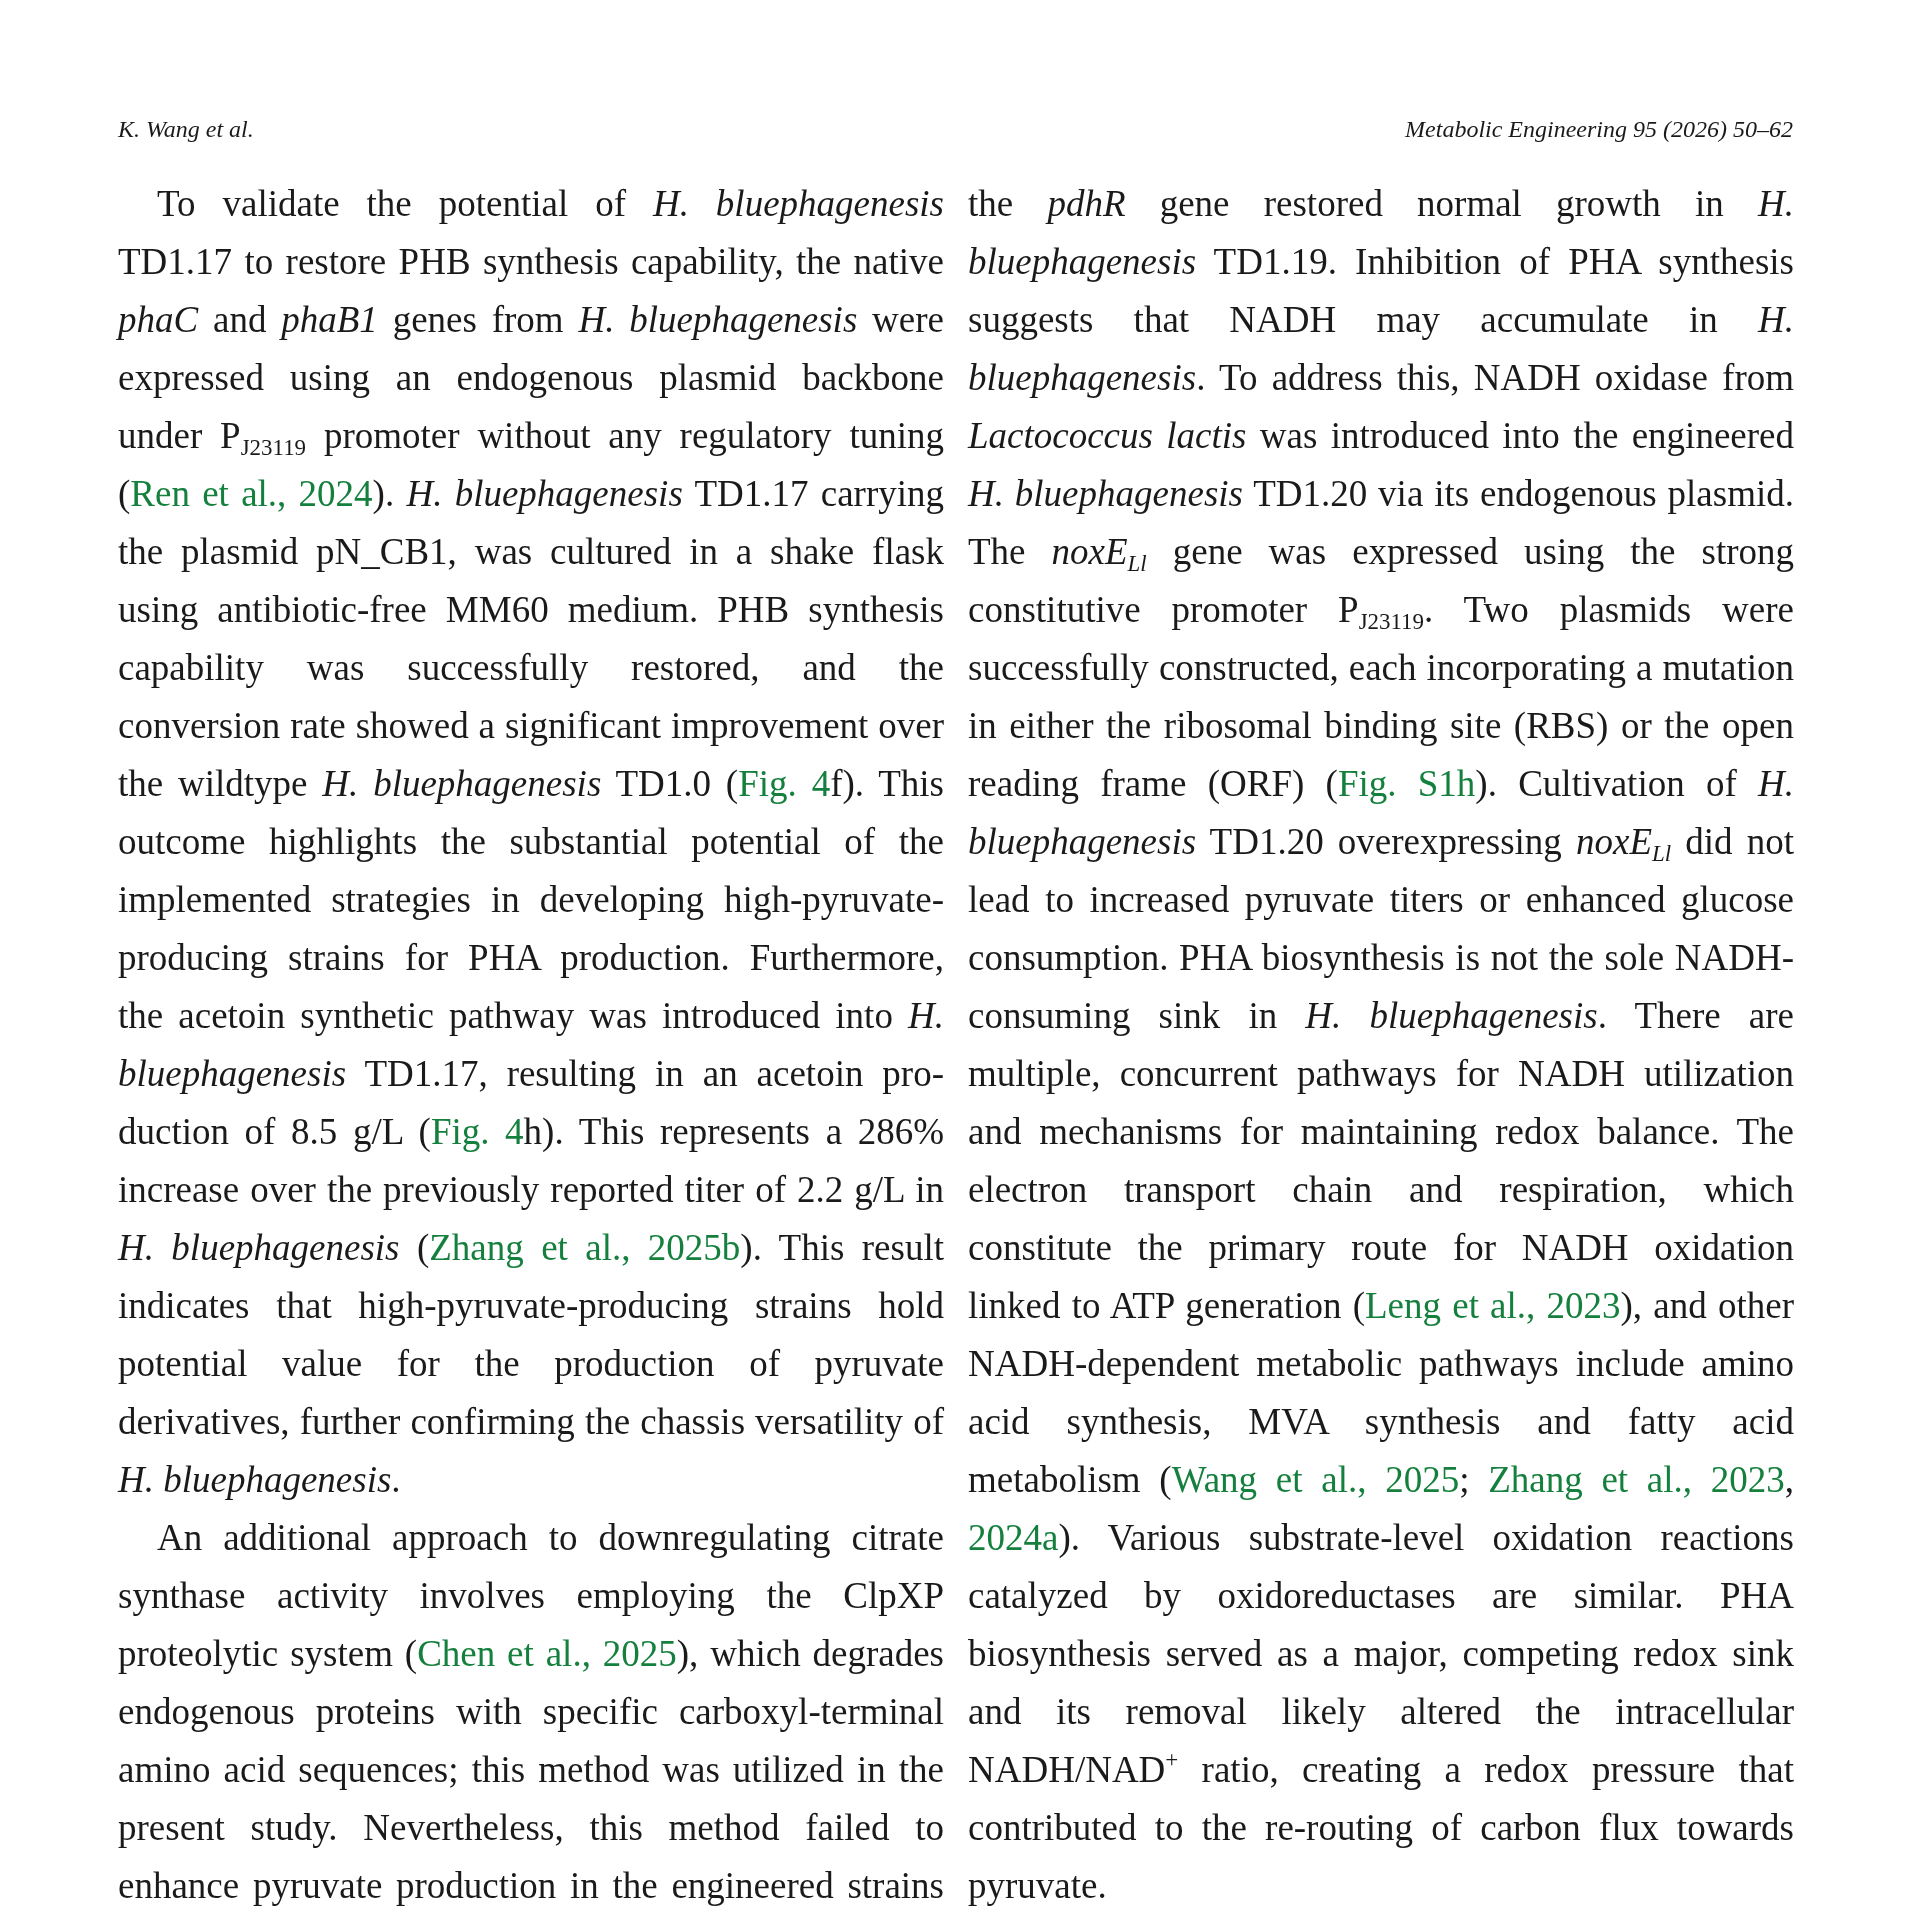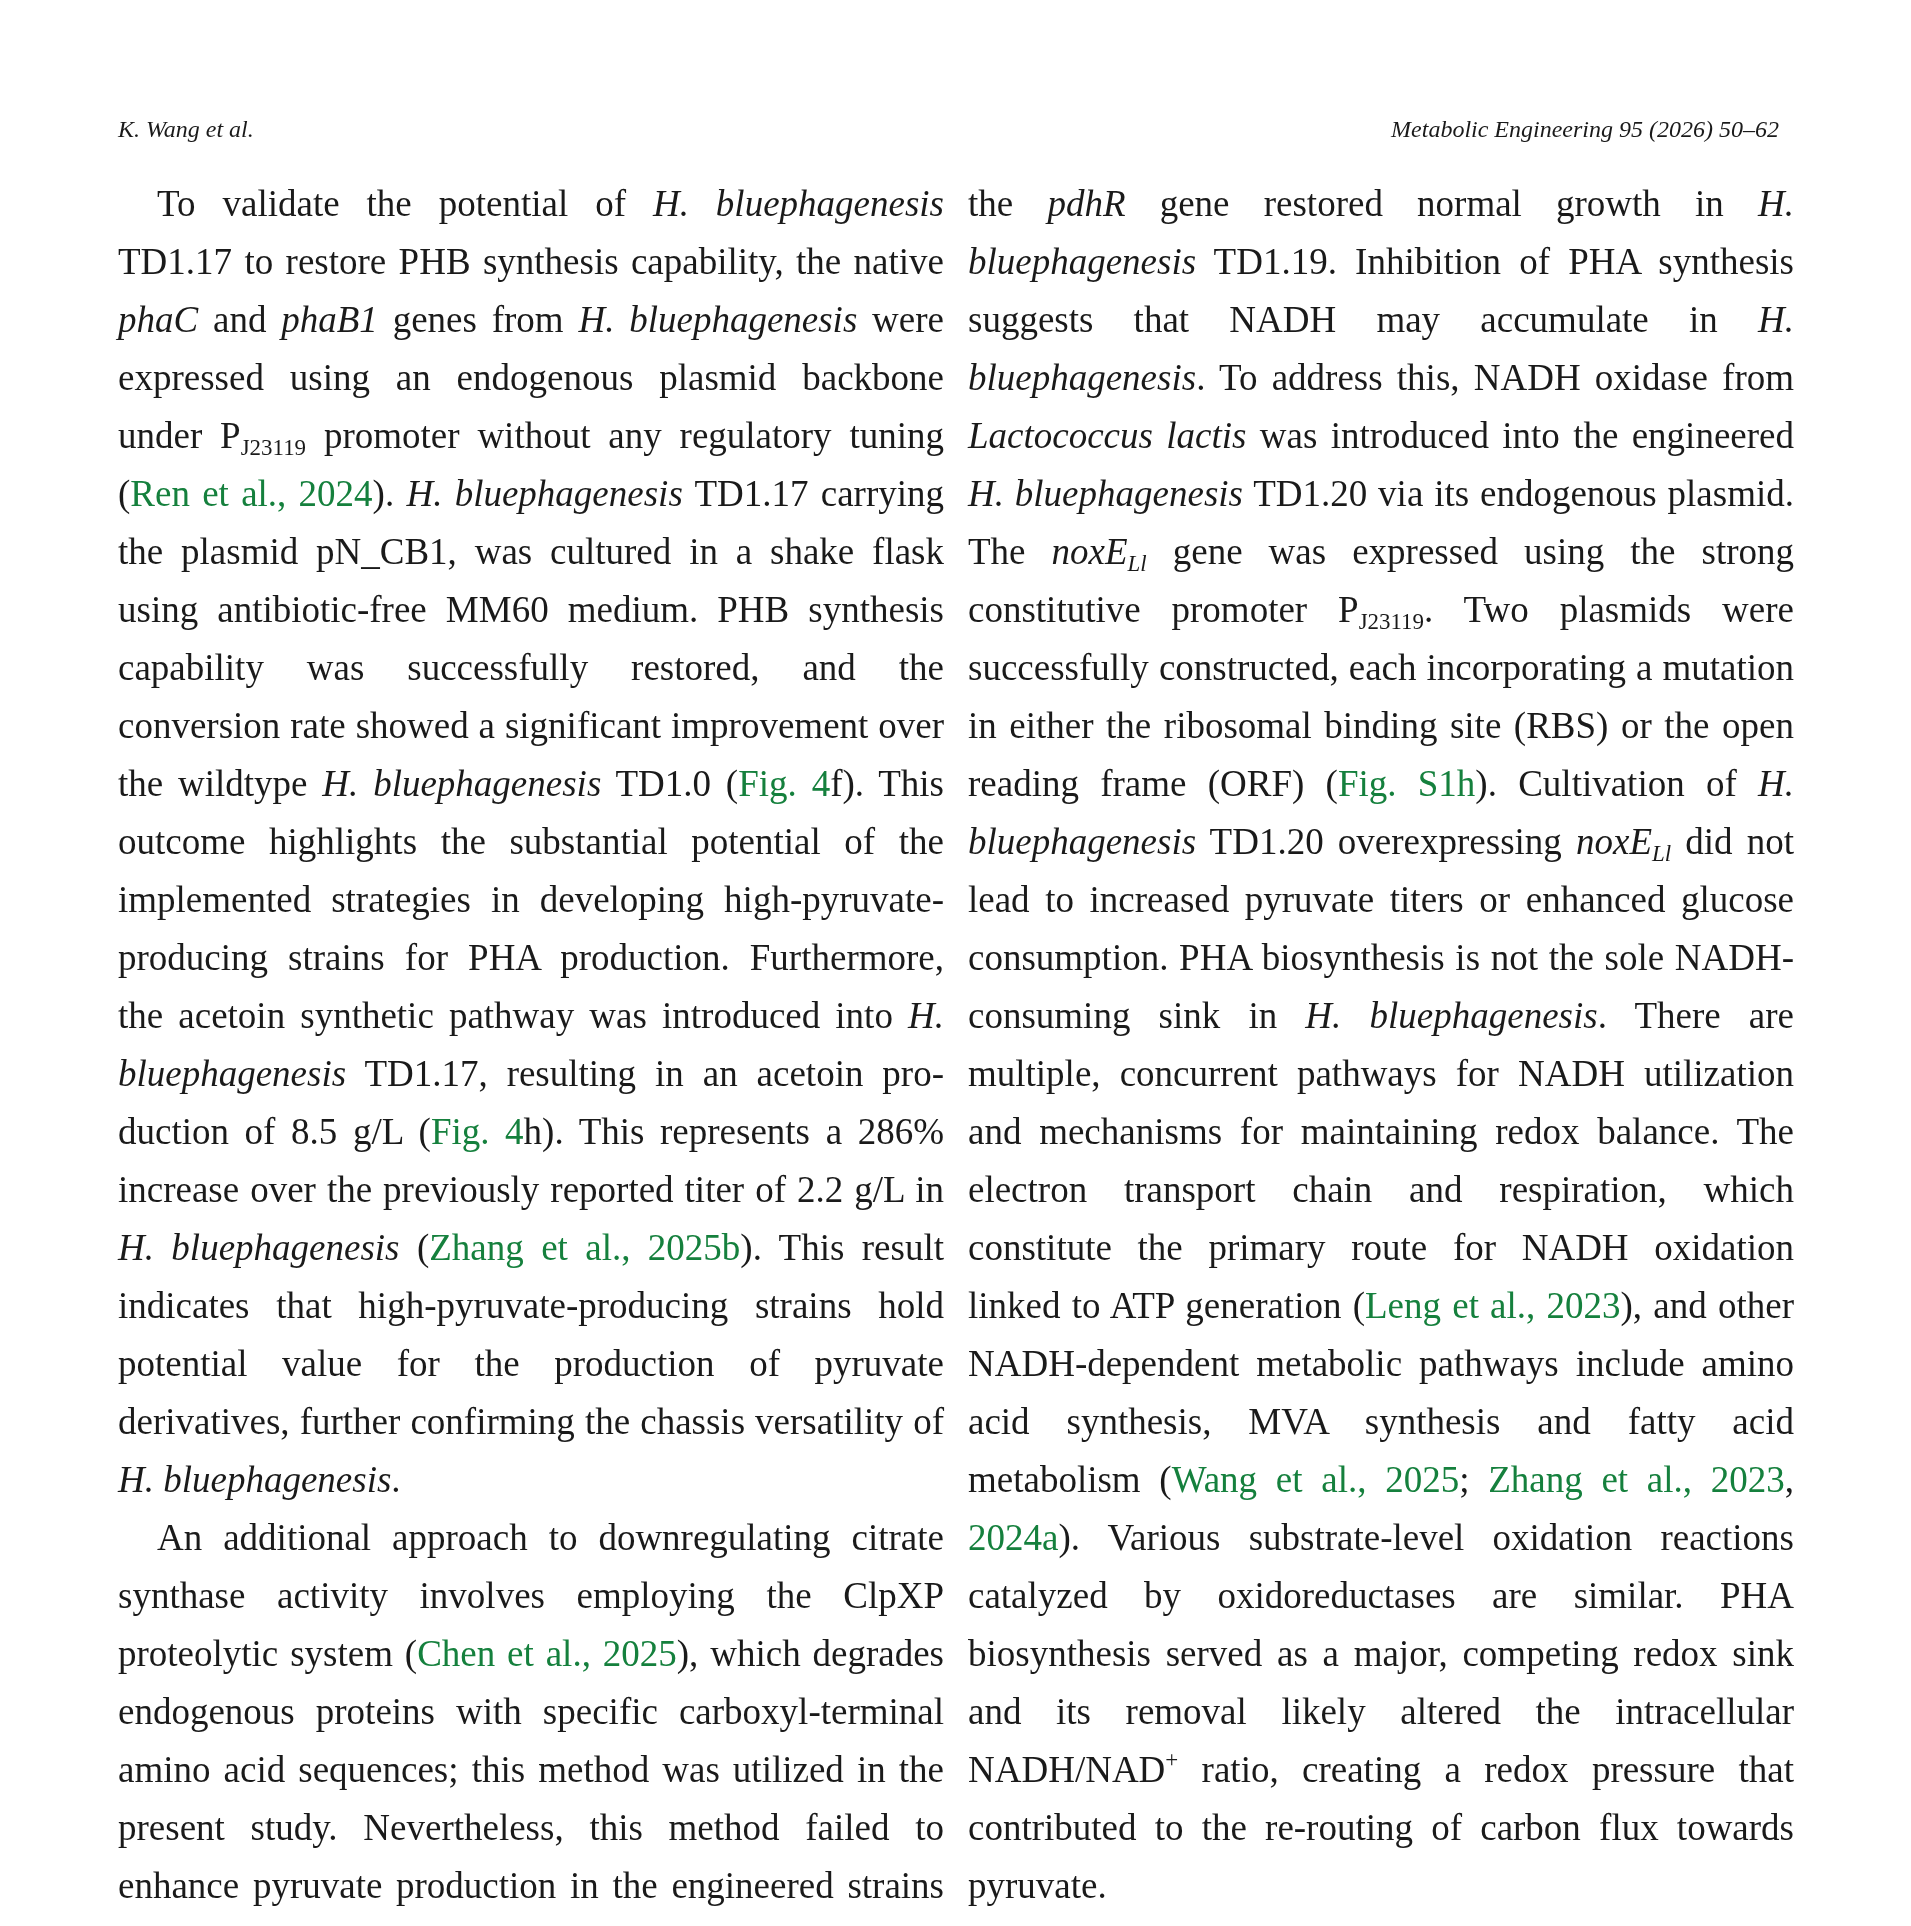--- a/index.html
+++ b/index.html
@@ -1,21 +1,21 @@
 <!DOCTYPE html>
 <html style="font-size:6.2px"><head>
 <meta charset="utf-8">
 <style>
   html, body { margin: 0; padding: 0; background: #ffffff; }
   body { width: 1911px; height: 2548px; position: relative; overflow: hidden;
          font-family: "Liberation Serif", "DejaVu Serif", serif; color: #1a1a1a; }
   .running-header { position: absolute; top: 116px; left: 118px; right: 118px; height: 31px;
          font-style: italic; font-size: 24px; }
   .running-header .left { position: absolute; left: 0; top: 0; }
-  .running-header .right { position: absolute; right: 14px; top: 0; }
+  .running-header .right { position: absolute; right: 0; top: 0; }
   .col { position: absolute; top: 175px; width: 826px; font-size: 37px; line-height: 58px;
          text-align: justify; hyphens: manual; }
   .col.left { left: 118px; }
   .col.right { left: 968px; }
   .para { margin: 0; text-indent: 39px; }
   .para.noindent { text-indent: 0; }
   a.link, .link { color: #15803d; text-decoration: none; }
   sub { font-size: 62%; vertical-align: -7px; line-height: 0; }
   sup { font-size: 62%; vertical-align: 14.6px; line-height: 0; }
 </style>

